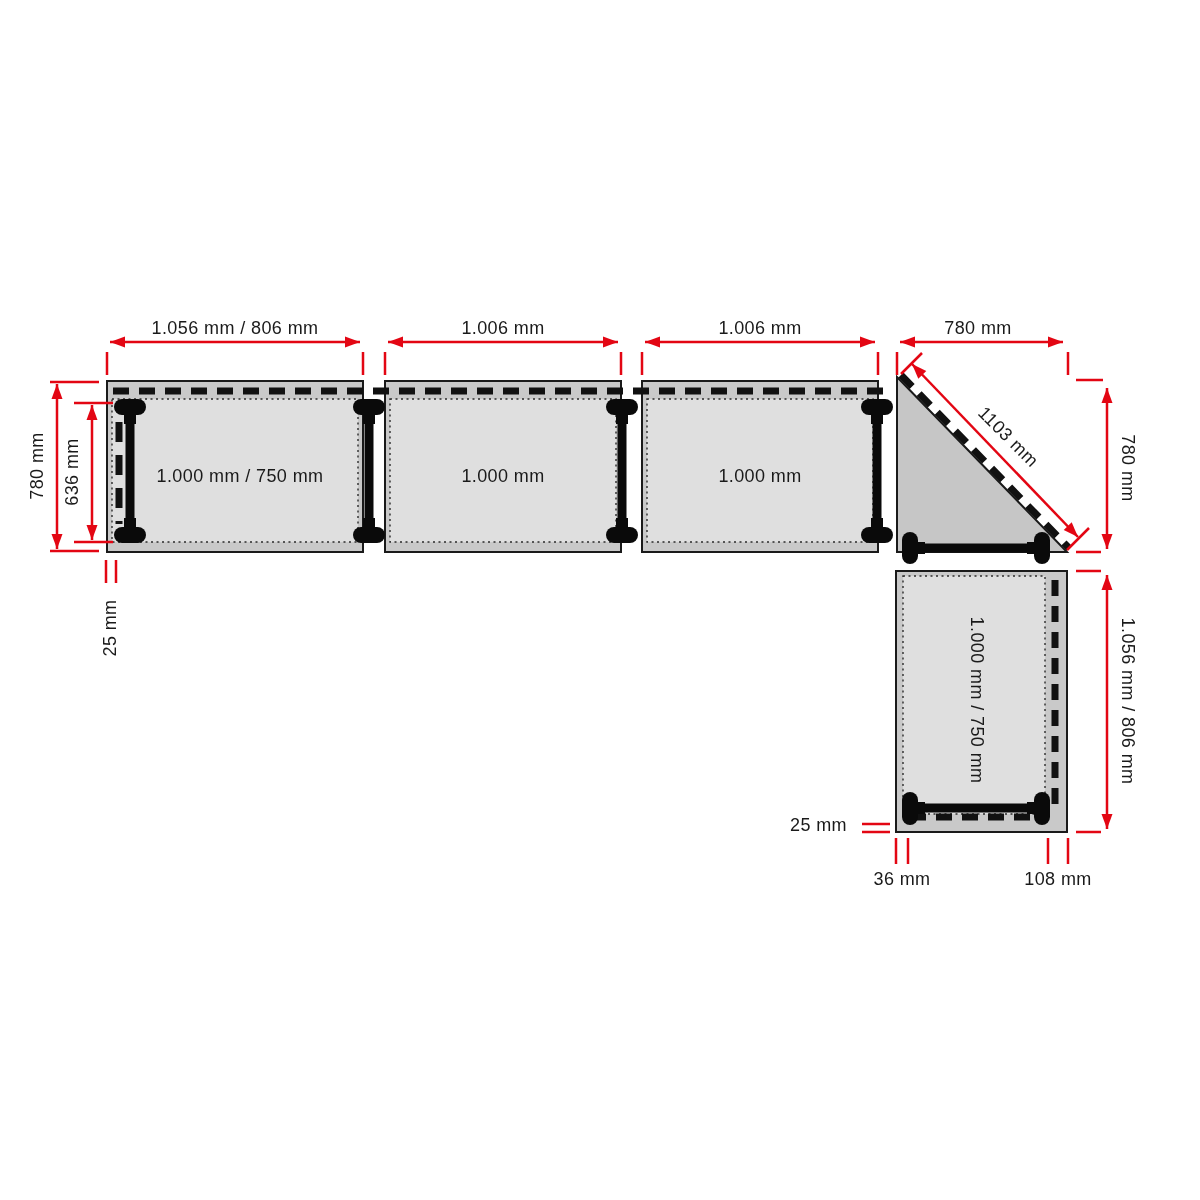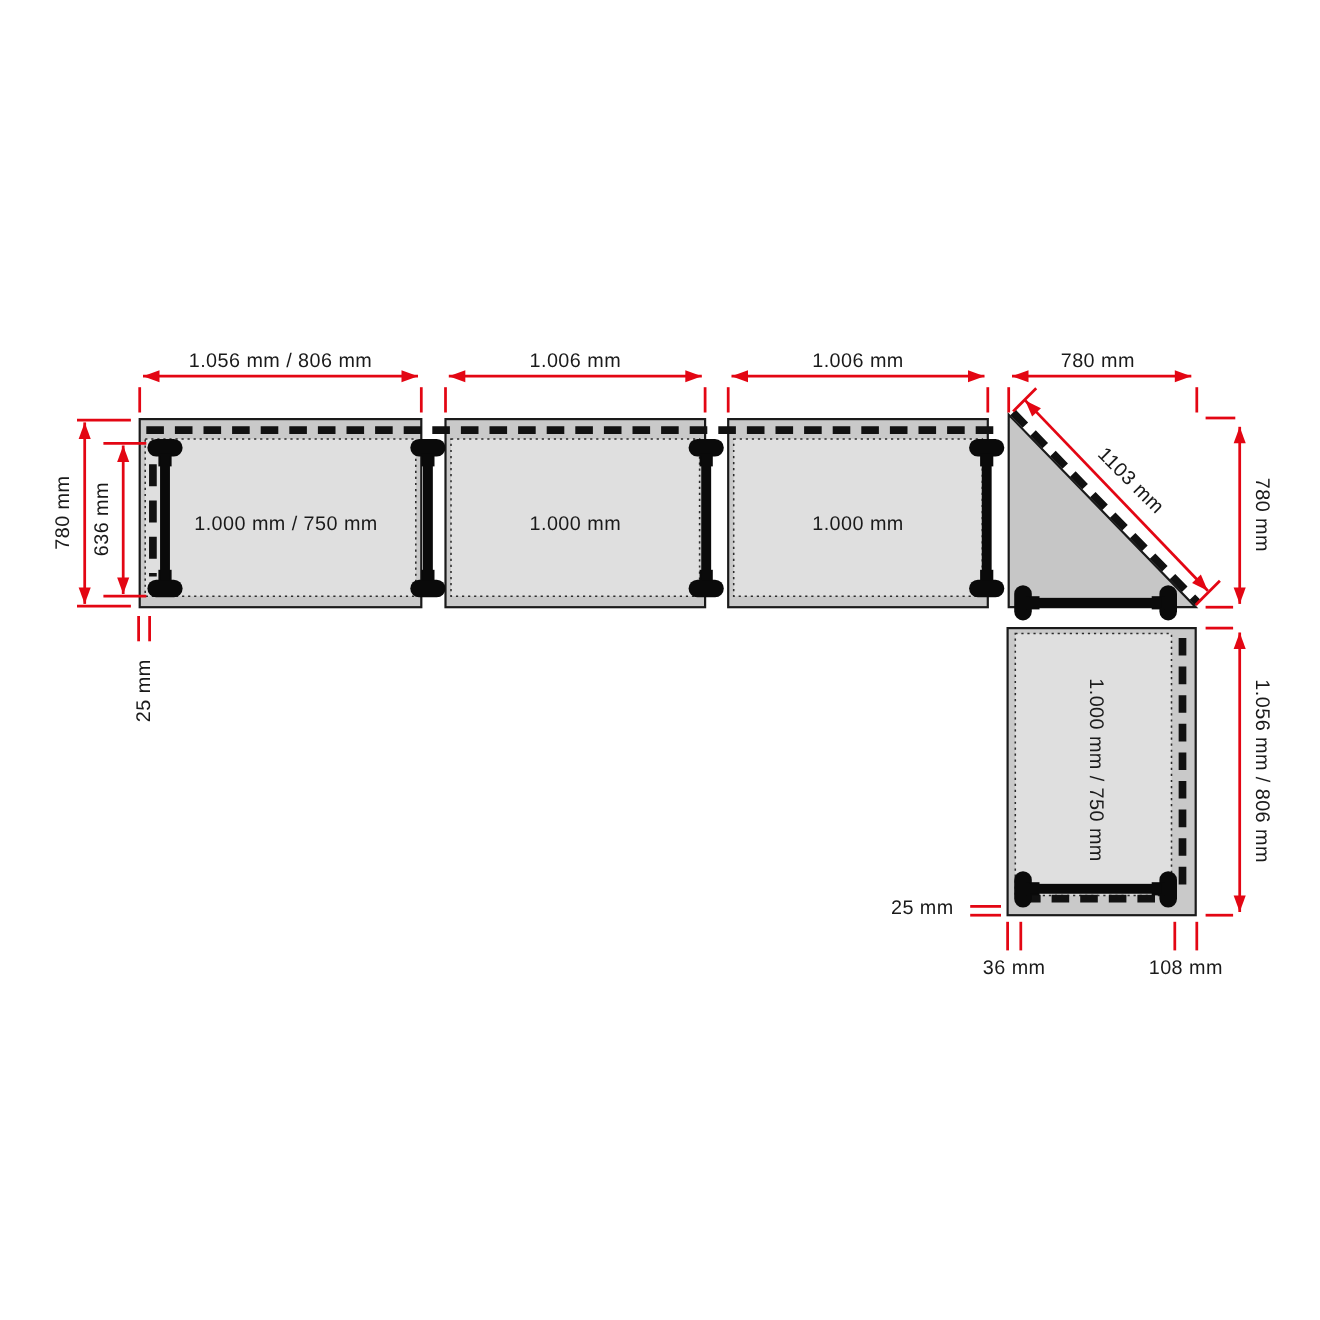--- a/index.html
+++ b/index.html
@@ -1,21 +1,20 @@
 <!DOCTYPE html>
 <html><head>
 <meta charset="utf-8">
 <style>
   html,body{margin:0;padding:0;background:#ffffff;}
   .canvas{
     position:relative;
     width:953px;height:1200px;
     background:#ffffff;
     font-family:"Liberation Sans", sans-serif;
-    padding-left:20px;
   }
   svg{display:block;}
   
   .tabletop{fill:#c9c9c9;stroke:#1a1a1a;stroke-width:2;}
   .corner{fill:#c6c6c6;stroke:#1a1a1a;stroke-width:2;}
   .inner{fill:#dfdfdf;stroke:#2b2b2b;stroke-width:1.4;stroke-dasharray:2 3.5;}
   
   .blackdash{stroke:#111111;stroke-width:7;fill:none;stroke-dasharray:16 10;}
   .blackdash.long{stroke-dasharray:20 13;}
   

